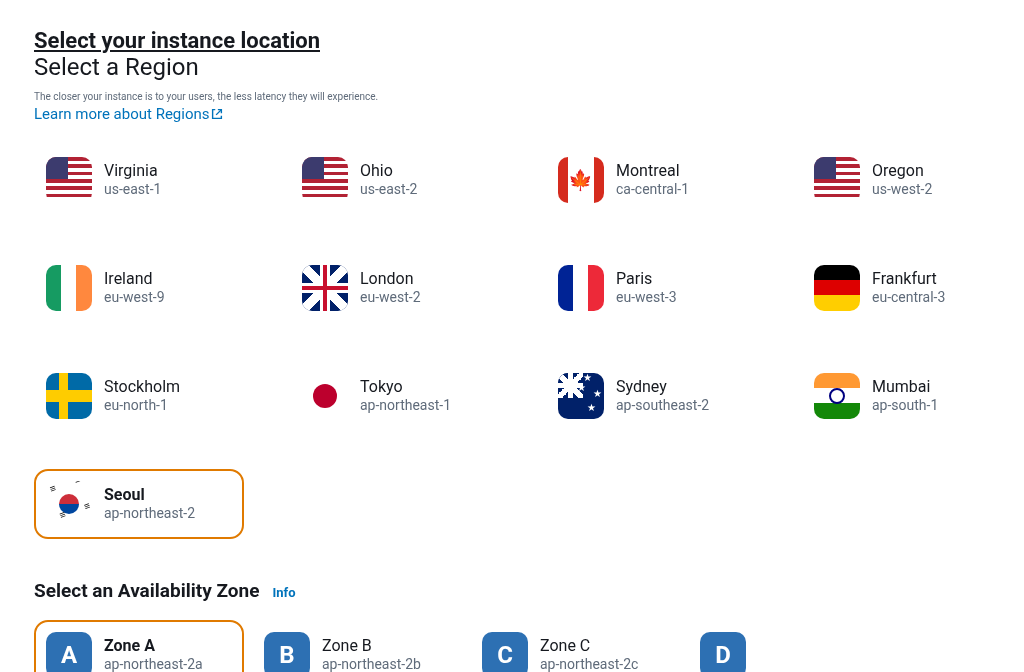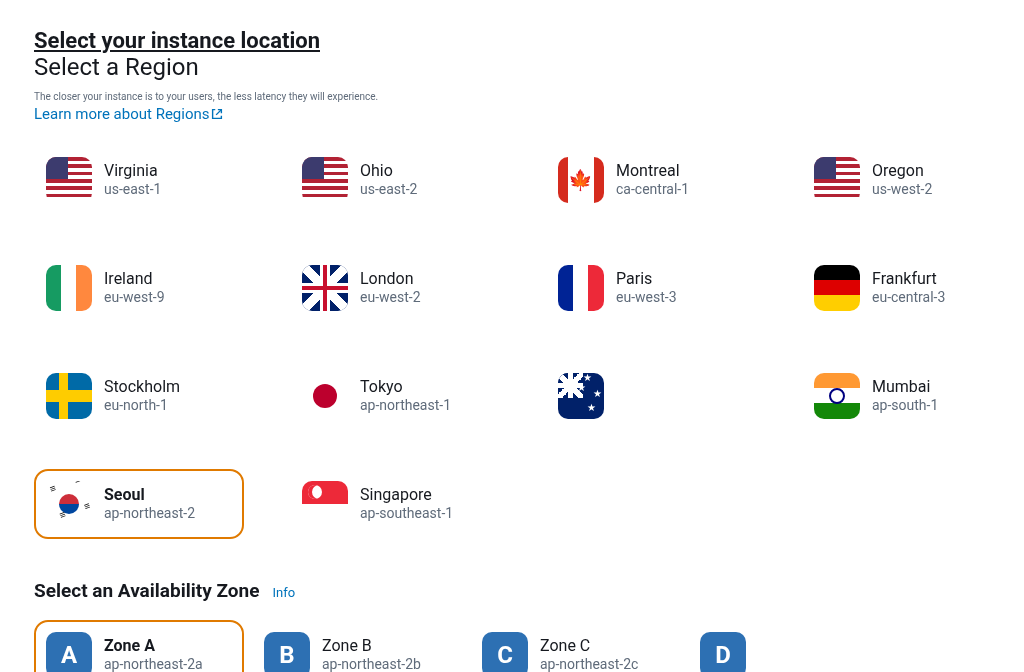--- a/index.html
+++ b/index.html
@@ -83,21 +83,21 @@
   h3 {
     font-size: 19px;
     font-weight: 700;
     margin-bottom: 18px;
     display: inline-flex;
     align-items: baseline;
     gap: 13px;
   }
   .info-link {
     font-size: 13px;
-    font-weight: 400;
+    font-weight: 700;
     color: #0073bb;
     cursor: pointer;
   }
   .zones {
     display: grid;
     grid-template-columns: repeat(4, 218px);
     column-gap: 0px;
   }
   .zone-card {
     display: flex;
@@ -277,40 +277,37 @@
     </div>
     <div class="region-card">
       <div class="flag flag-jp"></div>
       <div>
         <div class="region-name">Tokyo</div>
         <div class="region-code">ap-northeast-1</div>
       </div>
     </div>
     <div class="region-card">
       <div class="flag flag-au"></div>
+      <div>
+        <div class="region-name">Sydney</div>
+        <div class="region-code">ap-southeast-2</div>
+      </div>
     </div>
     <div class="region-card">
       <div class="flag flag-in"></div>
       <div>
         <div class="region-name">Mumbai</div>
         <div class="region-code">ap-south-1</div>
       </div>
     </div>
     <div class="region-card selected">
       <div class="flag flag-kr"></div>
       <div>
         <div class="region-name">Seoul</div>
         <div class="region-code">ap-northeast-2</div>
-      </div>
-    </div>
-    <div class="region-card">
-      <div class="flag flag-sg"></div>
-      <div>
-        <div class="region-name">Singapore</div>
-        <div class="region-code">ap-southeast-1</div>
       </div>
     </div>
   </div>
 
 <h3>
   <span>Select an Availability Zone</span>
   <span class="info-link">Info</span>
 </h3>
 
 <div class="zones" id="zones">

